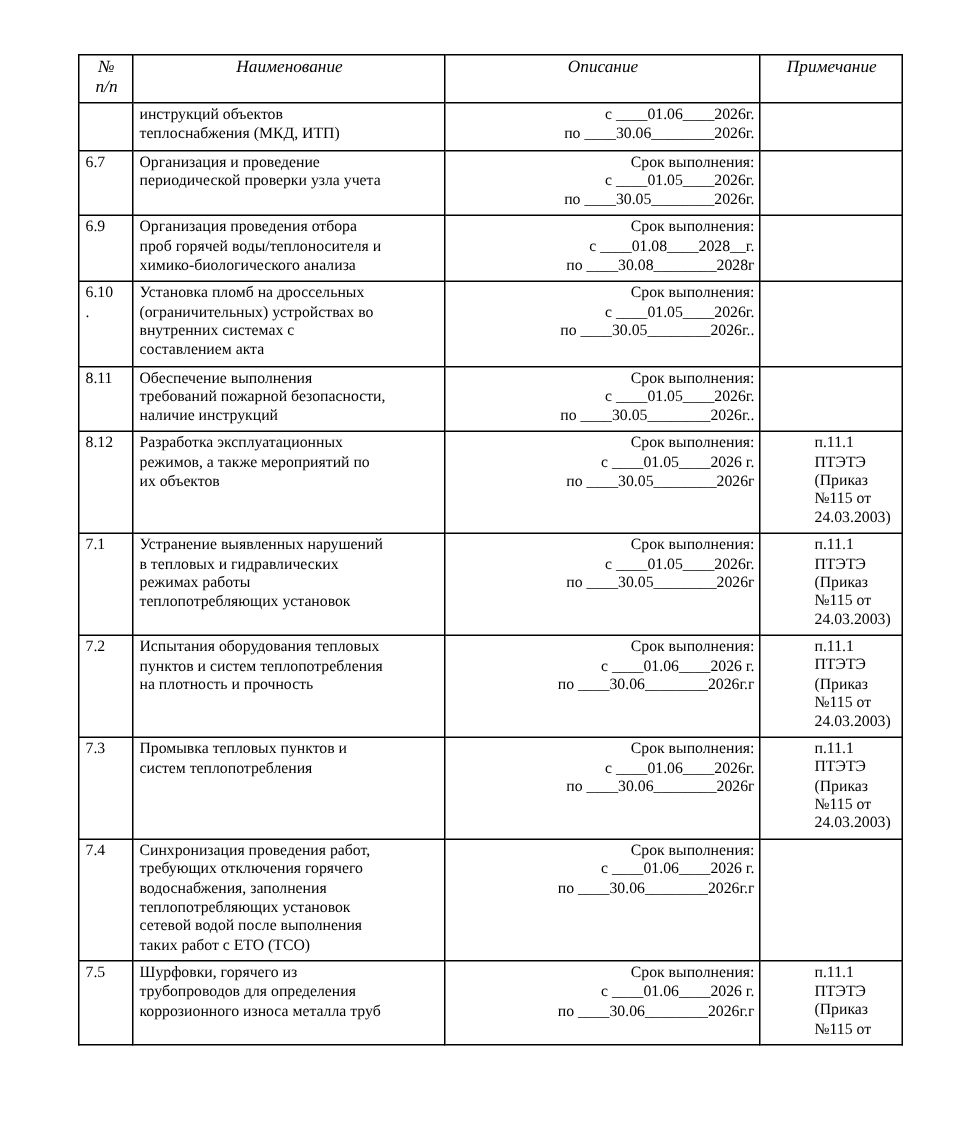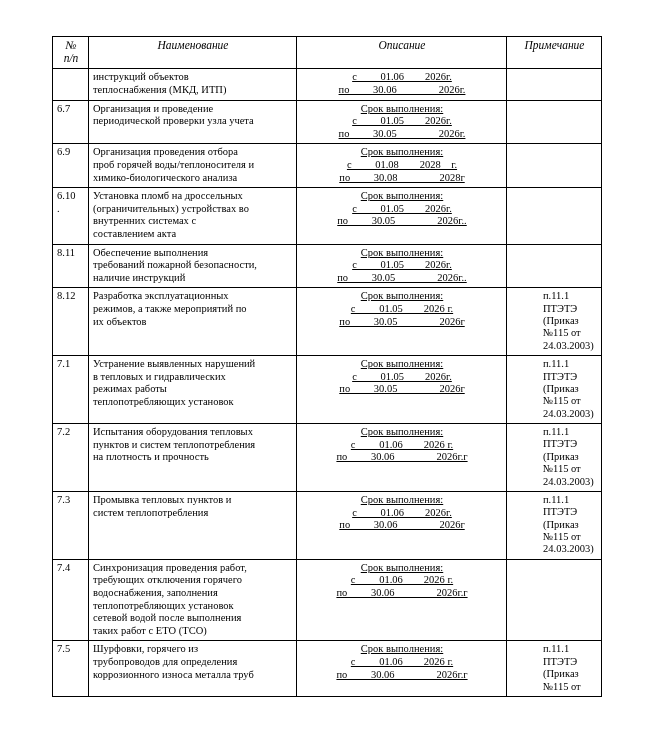--- a/index.html
+++ b/index.html
@@ -53,23 +53,22 @@
   td.num {
     text-align: left;
     padding-left: 4px;
     font-size: 10.5px;
   }
   td.name {
     text-align: left;
     margin-left: 16px;
   }
   td.desc {
-    text-align: center;
+    text-align: right;
     padding-left: 4px;
-    text-decoration: underline;
   }
   td.note {
     text-align: left;
     padding-left: 4px;
     line-height: 1.18;
   }
   .section-row td {
     text-align: center;
     font-weight: bold;
     font-size: 10.5px;

